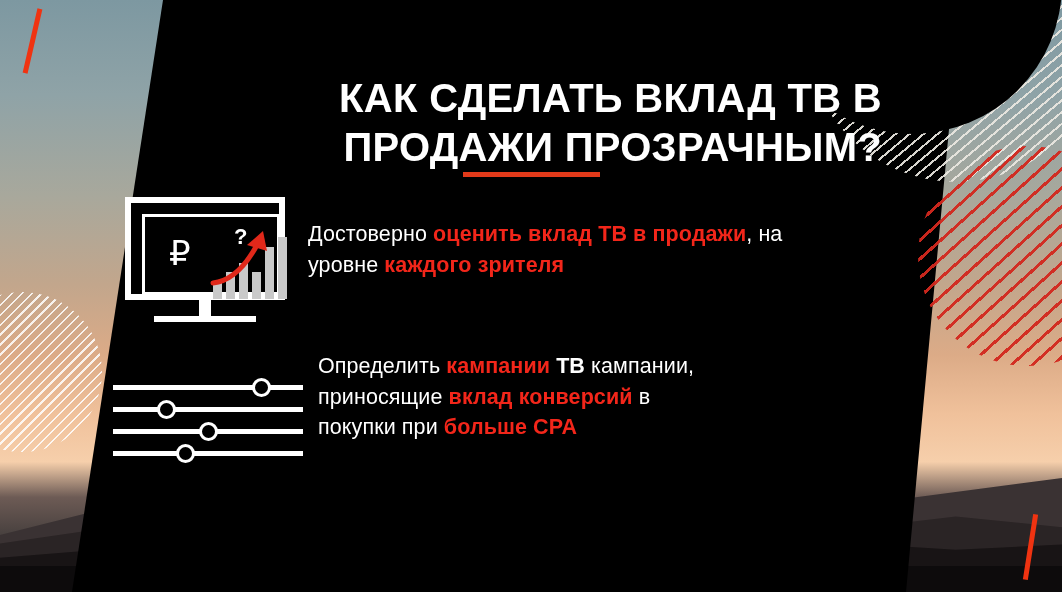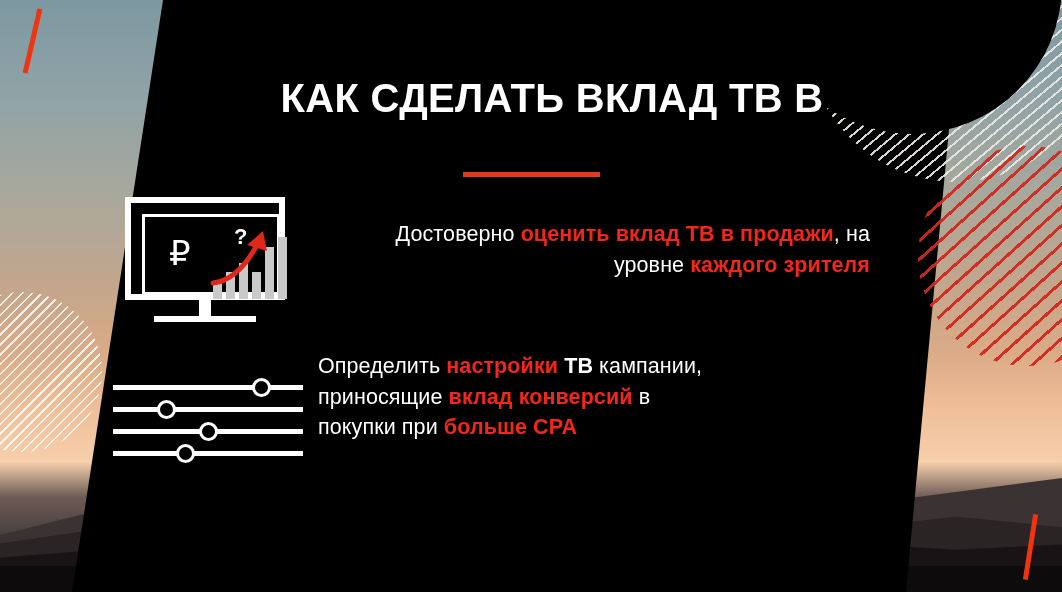--- a/index.html
+++ b/index.html
@@ -117,21 +117,21 @@
     transform-origin:center;
   }
   .slash-tl { left:30px; top:8px; width:5px; height:66px; transform:rotate(13deg); }
   .slash-br { left:1028px; top:514px; width:5px; height:66px; transform:rotate(9deg); }
 
   
   .title {
     position:absolute;
     left:222px; top:74px;
     width:660px;
-    text-align:center;
+    text-align:right;
     color:#fff;
     font-size:40px;
     font-weight:bold;
     line-height:1.22;
     letter-spacing:.3px;
   }
   .title-underline {
     position:absolute;
     left:463px; top:172px;
     width:137px; height:5px;
@@ -139,21 +139,21 @@
   }
 
   
   .body-block {
     position:absolute;
     color:#fff;
     font-size:21.5px;
     line-height:1.42;
     letter-spacing:.1px;
   }
-  .block-1 { left:330px; top:219px; width:540px;text-align:right; }
+  .block-1 { left:308px; top:219px; width:540px; }
   .block-2 { left:318px; top:351px; width:400px; }
   .hl { color:#f2261a; font-weight:bold; }
   .hlw { color:#fff; font-weight:bold; }
 
   
   .tv-icon { position:absolute; left:125px; top:197px; width:180px; height:135px; }
   .tv-outer {
     position:absolute; left:0; top:0;
     width:160px; height:103px;
     border:6px solid #fff;
@@ -228,20 +228,21 @@
 
   <div class="hatch-circle-tr"></div>
   <div class="hatch-circle-tr-mask"></div>
 
   <div class="hatch-circle-red"></div>
 
   <div class="slash slash-br"></div>
 
   <div class="title">
     <div>КАК СДЕЛАТЬ ВКЛАД ТВ В</div>
+    <div>ПРОДАЖИ ПРОЗРАЧНЫМ?</div>
   </div>
   <div class="title-underline"></div>
 
   <div class="tv-icon">
     <div class="tv-outer">
       <div class="tv-inner">
         <span class="ruble">₽</span>
         <span class="qmark">?</span>
         <div class="bars">
             <div class="bar" style="left: 0px; height: 18px; background: rgb(201, 201, 201);"></div>
@@ -267,15 +268,15 @@
       <div class="track" style="top: 0px;"></div>
       <div class="knob" style="left: 138.7px; top: -7px;"></div>
       <div class="track" style="top: 22px;"></div>
       <div class="knob" style="left: 43.7px; top: 15px;"></div>
       <div class="track" style="top: 44px;"></div>
       <div class="knob" style="left: 85.5px; top: 37px;"></div>
       <div class="track" style="top: 66px;"></div>
       <div class="knob" style="left: 62.7px; top: 59px;"></div>
     </div>
 
-  <div class="body-block block-2"><span>Определить </span><span class="hl">настройки </span><span class="hlw">ТВ</span><span> кампании, приносящие </span><span class="hl">вклад конверсий</span><span> в покупки при </span><span class="hl">больше CPA</span></div>
+  <div class="body-block block-2"><span>Определить </span><span class="hl">кампании </span><span class="hlw">ТВ</span><span> кампании, приносящие </span><span class="hl">вклад конверсий</span><span> в покупки при </span><span class="hl">больше CPA</span></div>
 
 </div>
 
 </body></html>

